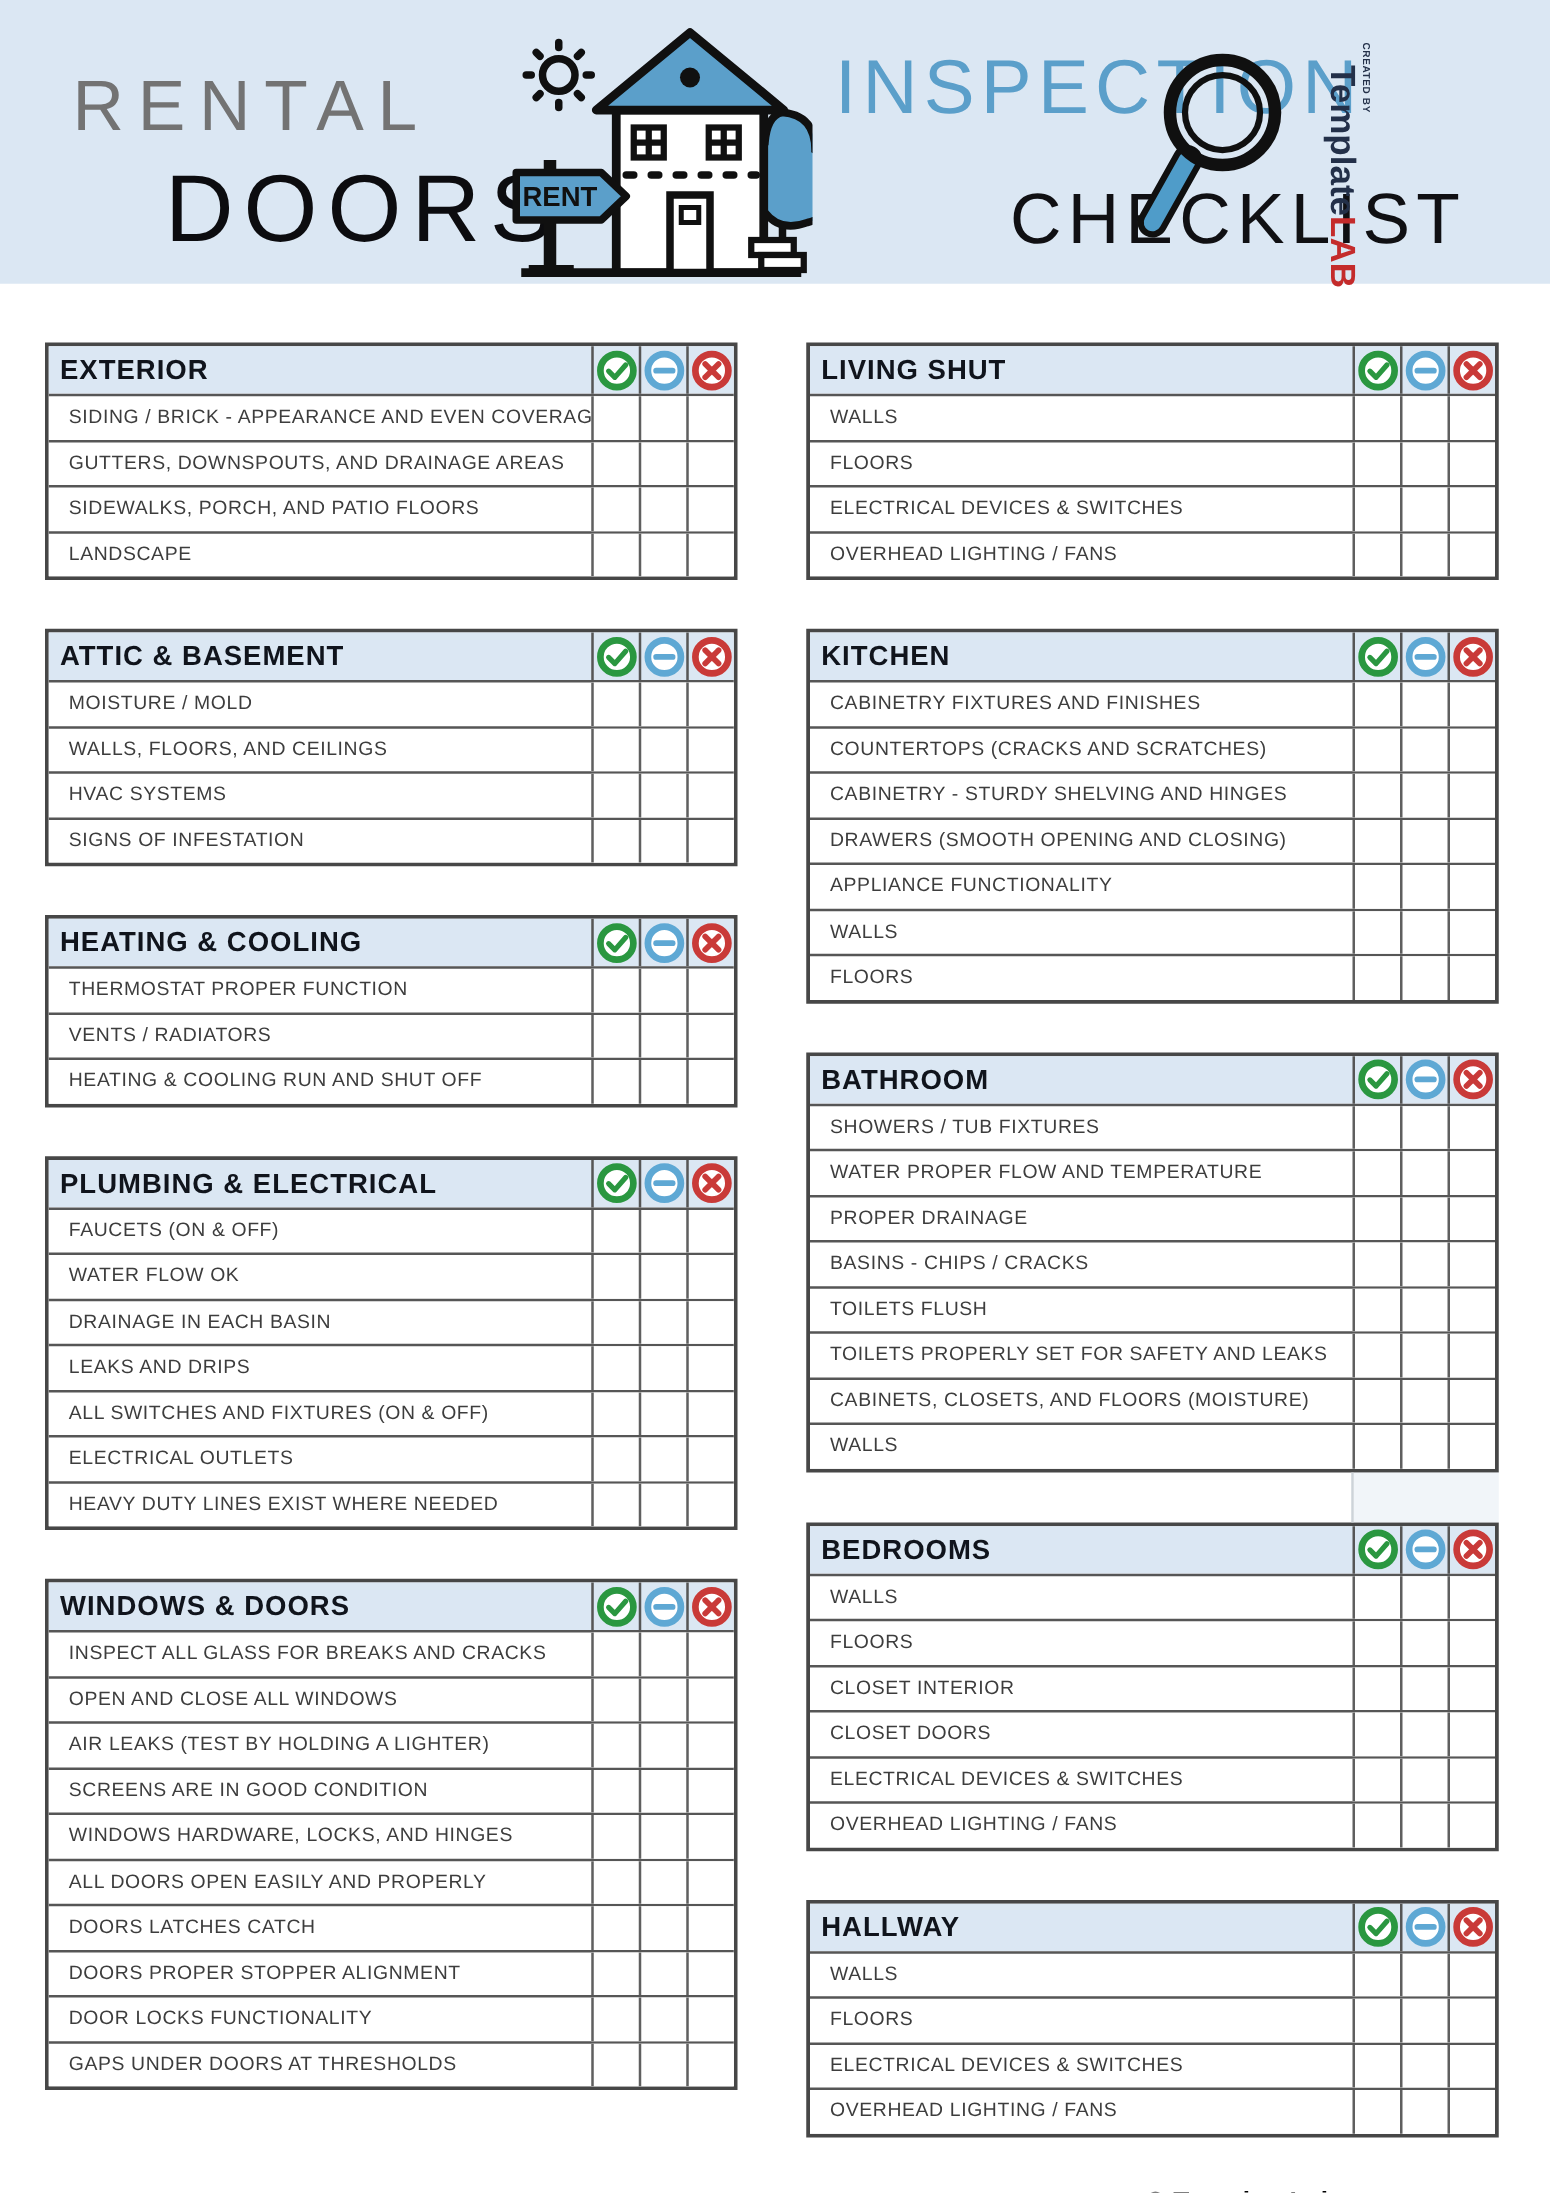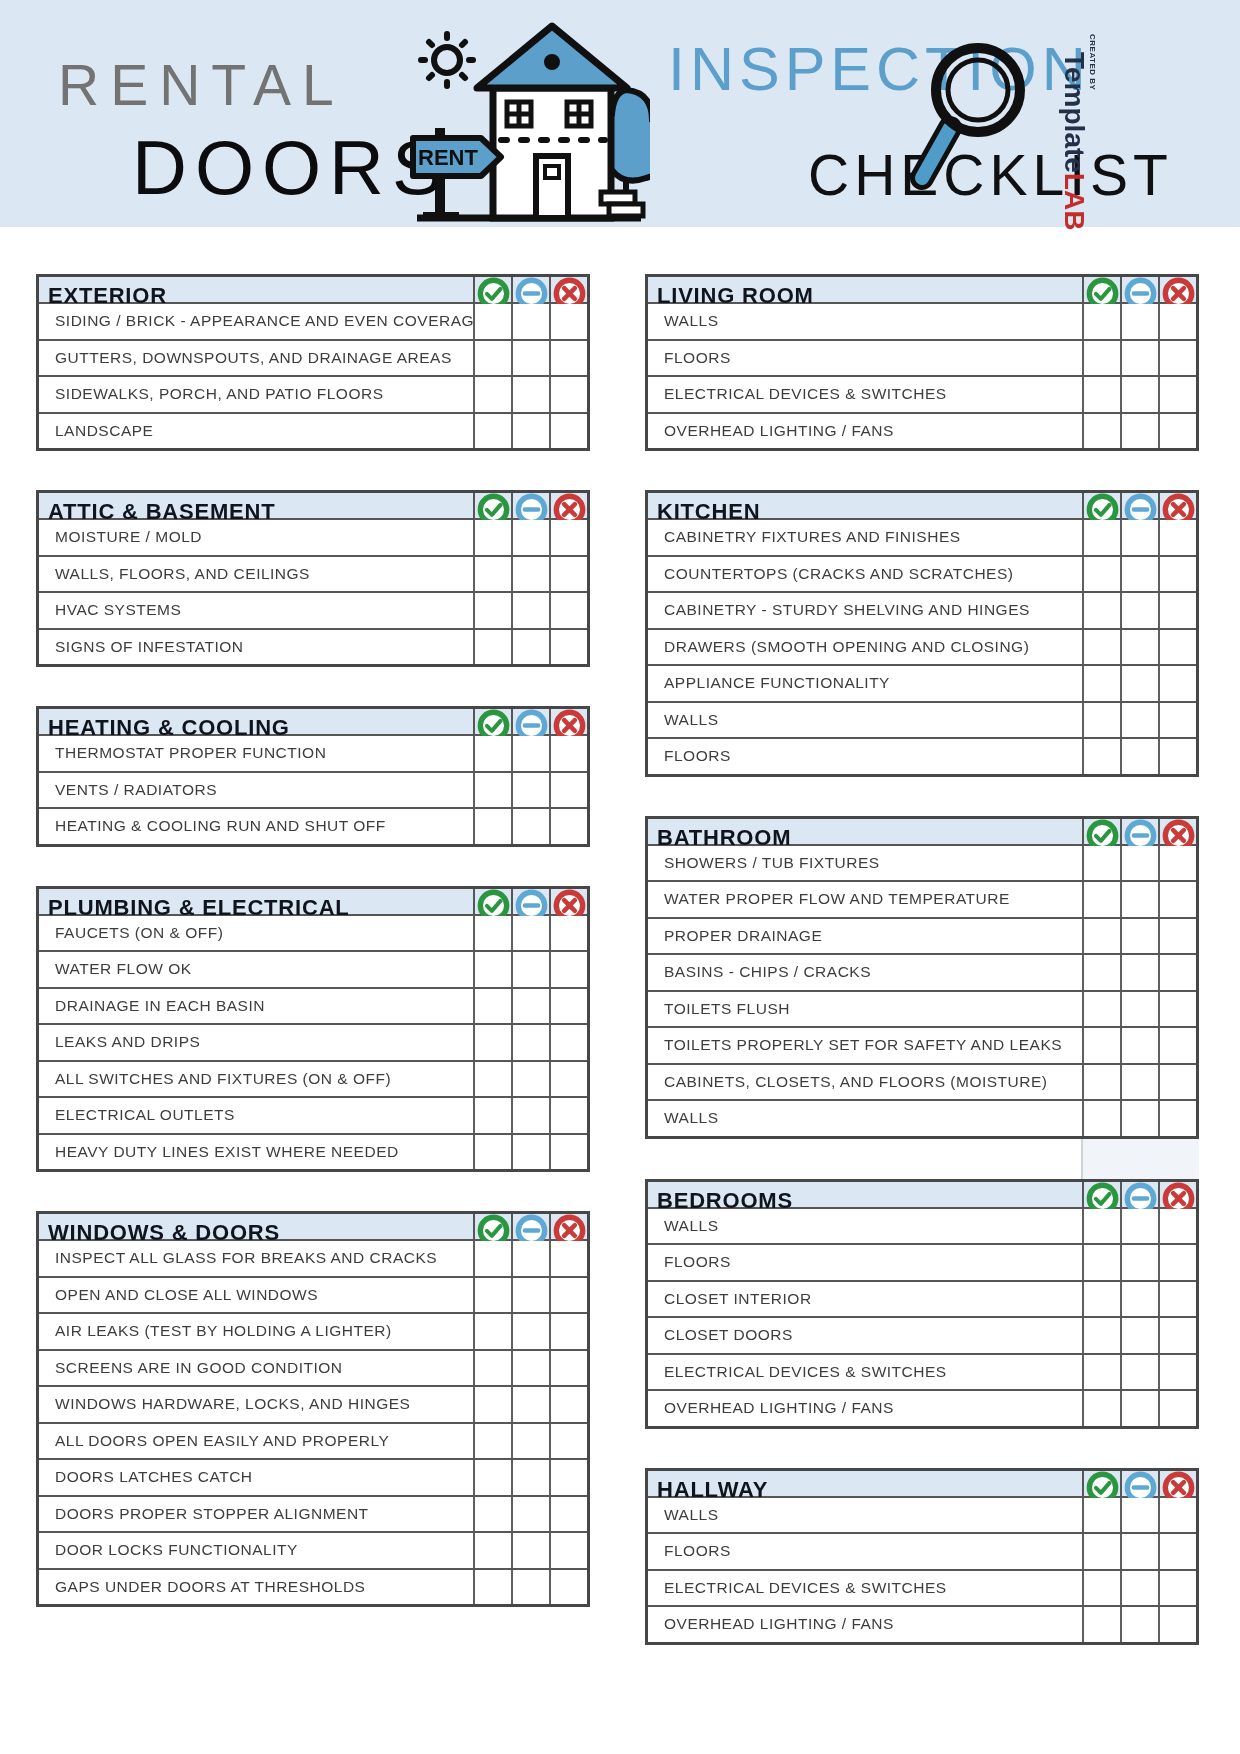--- a/index.html
+++ b/index.html
@@ -19,21 +19,21 @@
   .logo-brand{writing-mode:vertical-rl;position:absolute;left:0px;top:18px;font-size:28px;font-weight:bold;white-space:nowrap;}
   .logo-brand .tpl{color:#233049;}
   .logo-brand .lab{color:#c42b2b;}
 
   
   :root{--line:#565656;--outer:#474747;--band:#dbe7f3;--rowh:36.5px;}
   .col{position:absolute;top:274px;width:554px;}
   .col-left{left:36px;}
   .col-right{left:645px;}
   .section{border:3px solid var(--outer);margin-bottom:39px;background:#ffffff;box-sizing:border-box;}
-  .sec-header{display:grid;grid-template-columns:1fr 38px 38px 38px;background:var(--band);height:25px;}
+  .sec-header{display:grid;grid-template-columns:1fr 38px 38px 38px;background:var(--band);height:38px;}
   .sec-title{font-size:22px;font-weight:bold;color:#10141c;letter-spacing:.8px;line-height:38px;padding-left:9px;overflow:hidden;white-space:nowrap;}
   .icon-cell{border-left:2px solid var(--line);display:flex;align-items:center;justify-content:center;}
   .sec-row{display:grid;grid-template-columns:1fr 38px 38px 38px;height:var(--rowh);border-top:2px solid var(--line);background:#fff;box-sizing:border-box;}
   .row-label{font-size:15.5px;color:#3d3d3d;letter-spacing:.5px;line-height:34px;padding-left:16px;overflow:hidden;white-space:nowrap;}
   .check-cell{border-left:2px solid #5f5f5f;background:#fff;}
   .ghost-row{position:relative;height:40px;margin:0;}
   .ghost-line{position:absolute;left:436px;top:0;bottom:0;width:2px;background:#cdd3d9;}
   .ghost-tint{position:absolute;left:438px;right:0;top:0;bottom:0;background:rgba(214,226,238,.35);}
 
   
@@ -402,21 +402,21 @@
           <div class="row-label">GAPS UNDER DOORS AT THRESHOLDS</div>
           <div class="check-cell"></div>
           <div class="check-cell"></div>
           <div class="check-cell"></div>
         </div>
       </div>
     </div>
   <div class="col col-right" id="col-right">
       <div class="section">
         <div class="sec-header">
-          <div class="sec-title">LIVING ROOM</div>
+          <div class="sec-title">LIVING SHUT</div>
           <div class="icon-cell">
             <svg width="33" height="33" viewBox="0 0 40 40">
               <circle cx="20" cy="20" r="16" fill="#ffffff" stroke="#2a9740" stroke-width="6.5"></circle>
               <path d="M12 20.5 L18 26.5 L28.5 14.5" fill="none" stroke="#2a9740" stroke-width="5" stroke-linecap="round" stroke-linejoin="round"></path>
             </svg>
           </div>
           <div class="icon-cell">
             <svg width="33" height="33" viewBox="0 0 40 40">
               <circle cx="20" cy="20" r="16" fill="#ffffff" stroke="#5ea8d4" stroke-width="6.5"></circle>
               <line x1="12" y1="20" x2="28" y2="20" stroke="#5ea8d4" stroke-width="5.5" stroke-linecap="round"></line>

